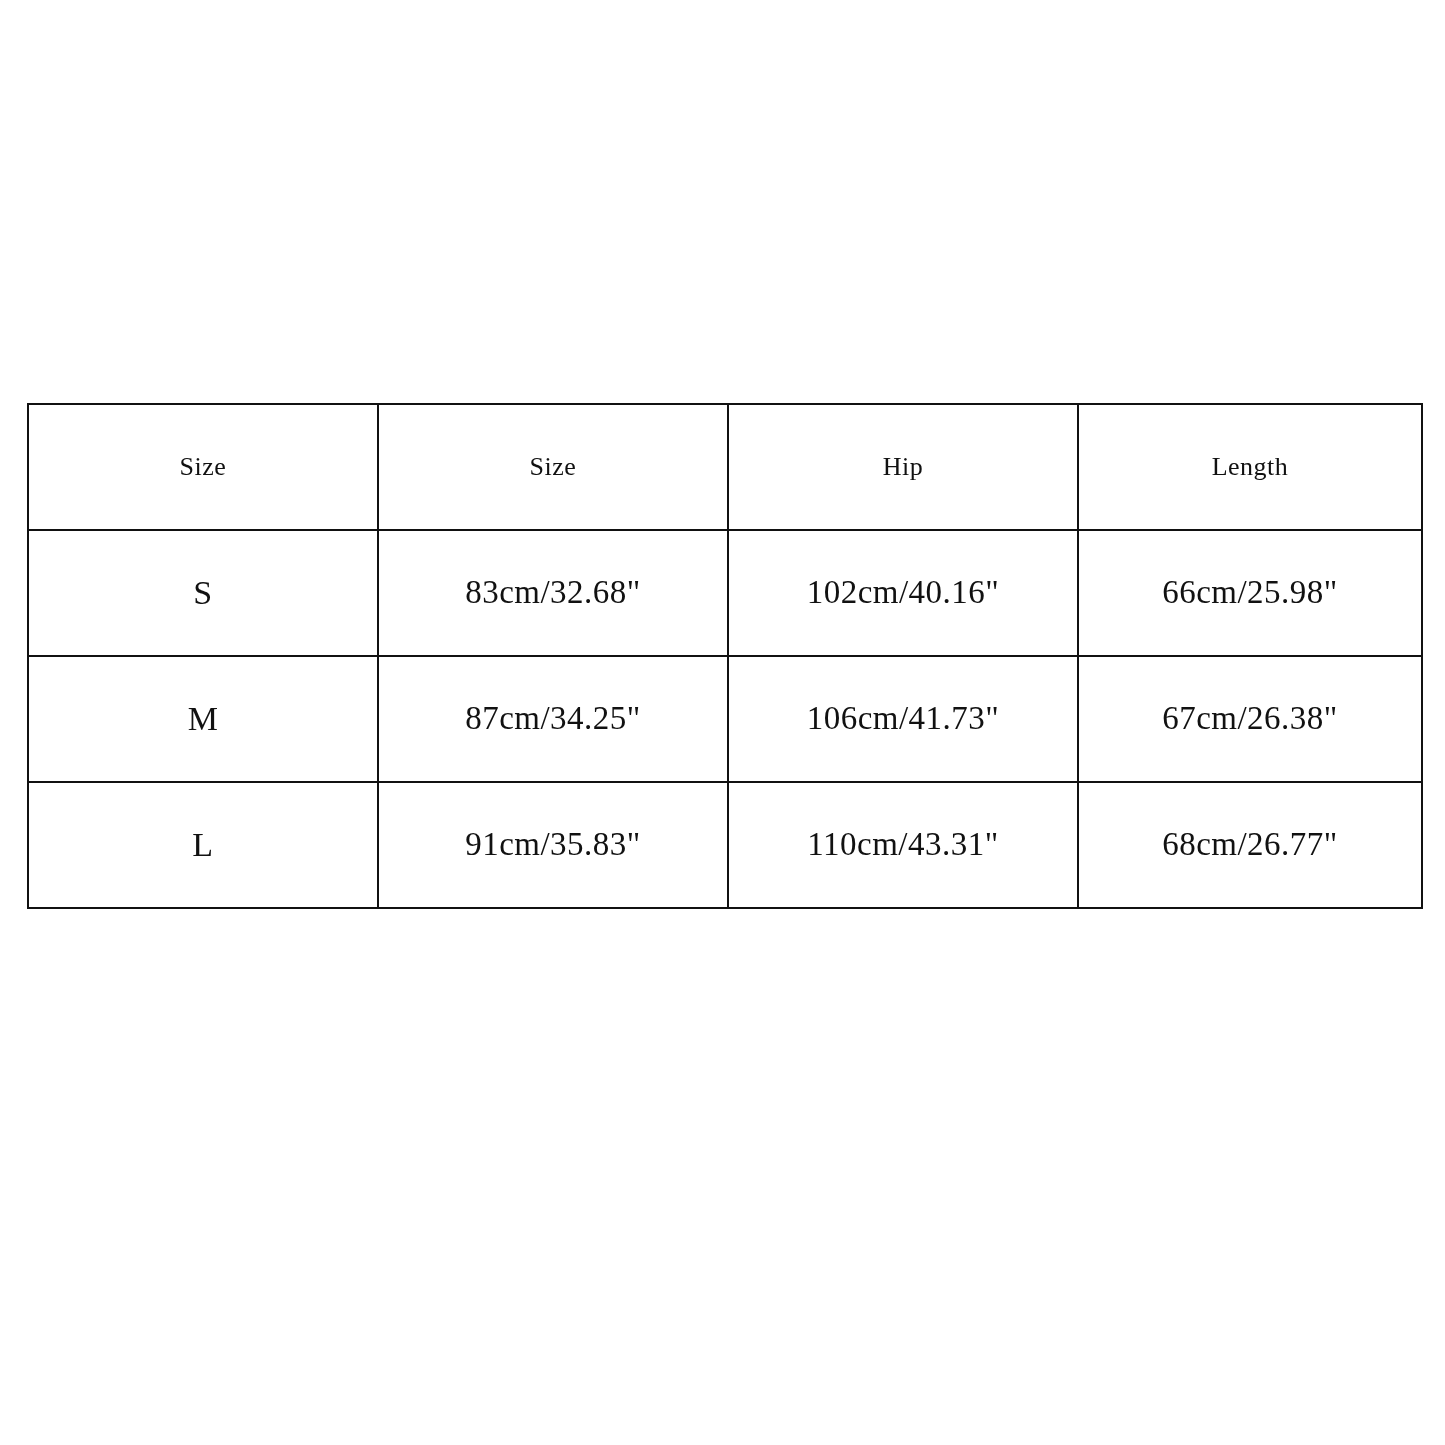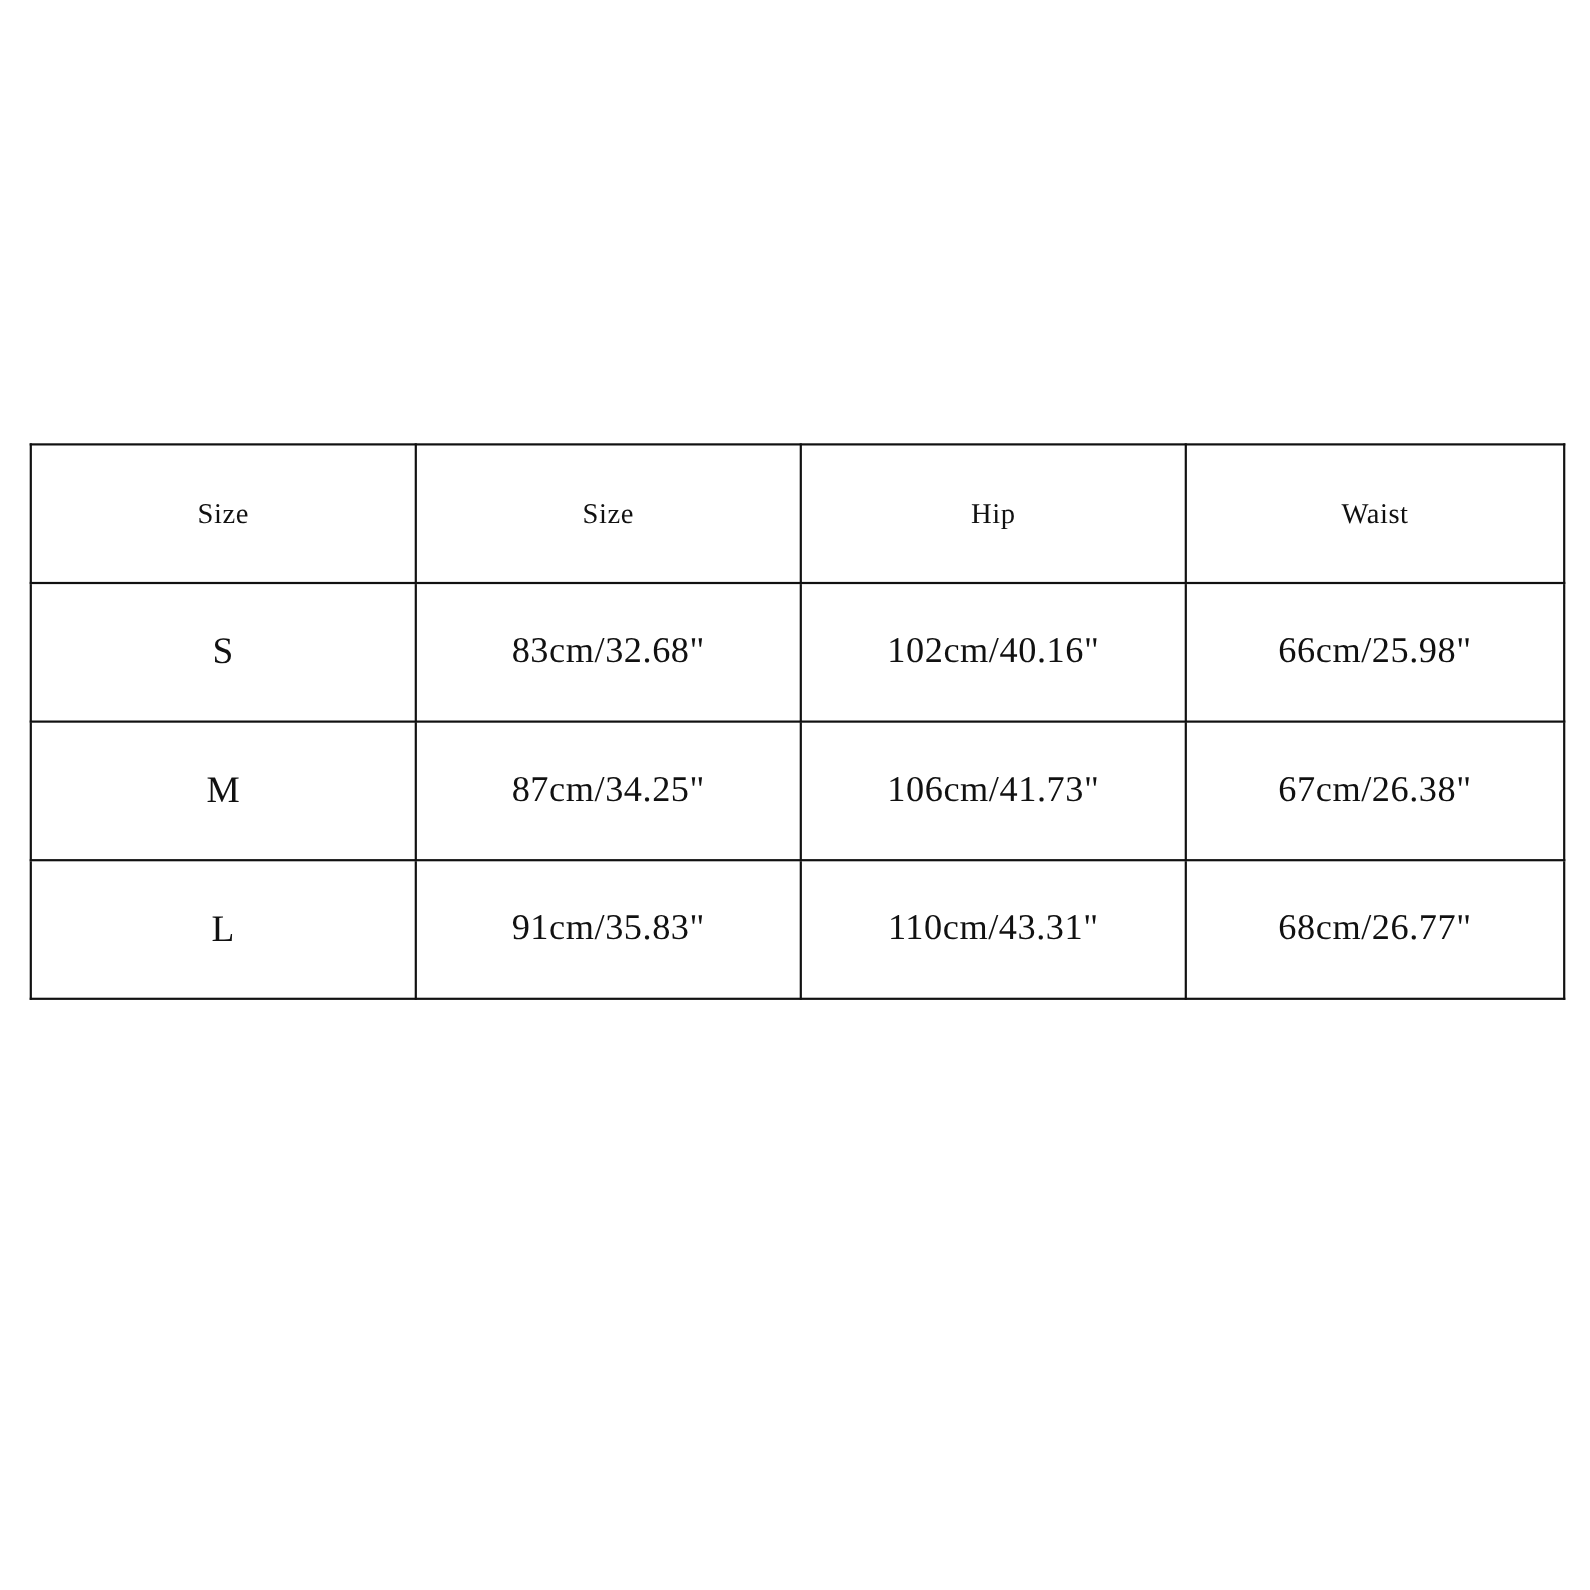--- a/index.html
+++ b/index.html
@@ -71,21 +71,21 @@
         <col class="c-size">
         <col class="c-waist">
         <col class="c-hip">
         <col class="c-length">
       </colgroup>
       <thead>
         <tr>
           <th>Size</th>
           <th>Size</th>
           <th>Hip</th>
-          <th>Waist</th>
+          <th>Length</th>
         </tr>
       </thead>
       <tbody>
         <tr>
           <td class="size-cell">S</td>
           <td>83cm/32.68"</td>
           <td>102cm/40.16"</td>
           <td>66cm/25.98"</td>
         </tr>
         <tr>

